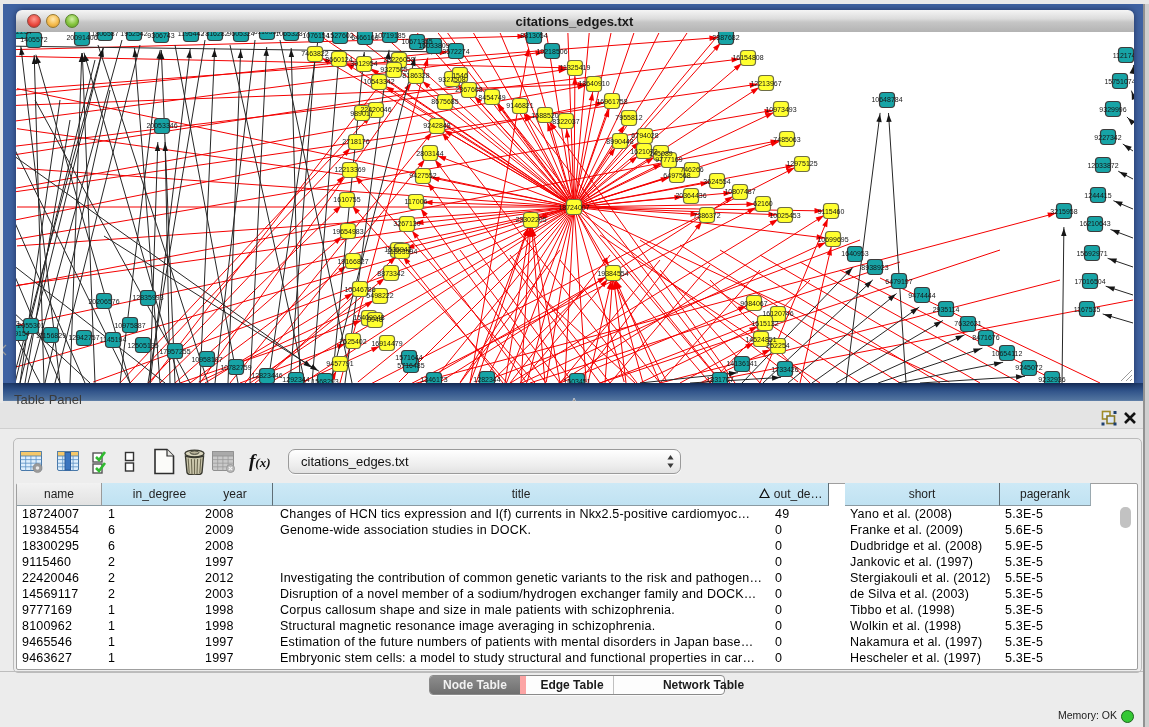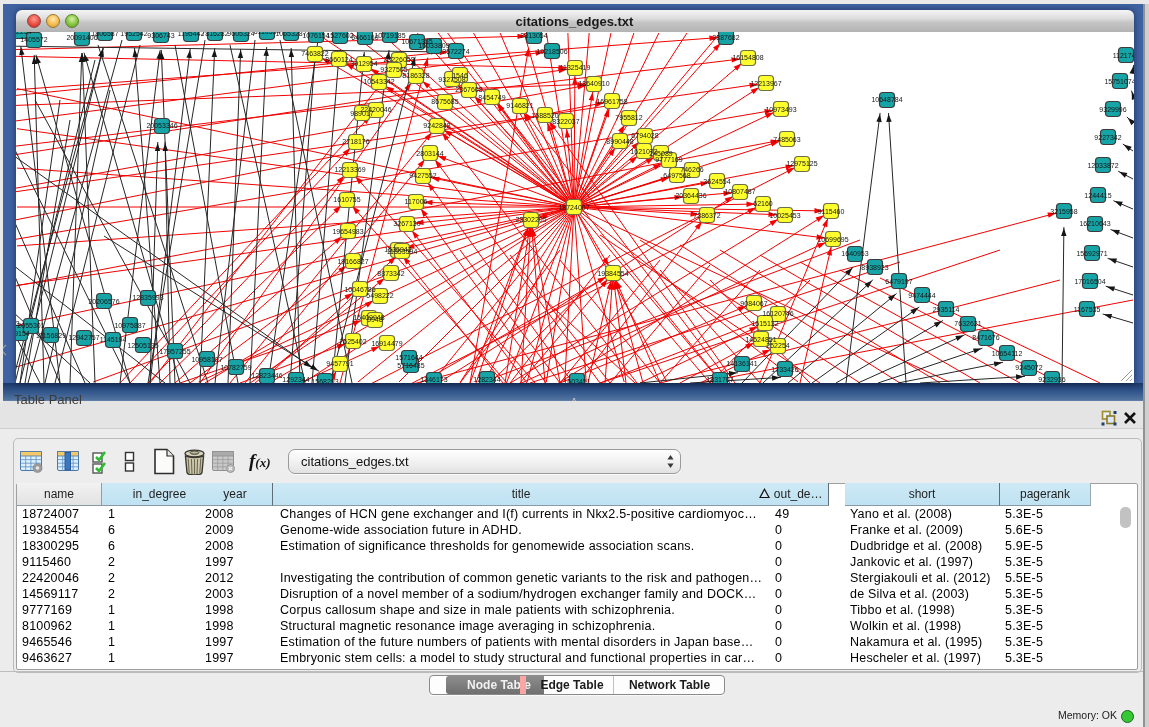--- a/index.html
+++ b/index.html
@@ -598,39 +598,38 @@
  <div class="abs hd" style="left:273px;width:497px;">title</div>
  <div class="abs hd" style="left:754px;width:75px;"><svg width="11" height="11" viewBox="0 0 11 11" style="vertical-align:-1px">
         <path d="M5.5 1.2L10 9.5H1z" fill="#cfe8f4" stroke="#111" stroke-width="1.2"></path>
       </svg> out_de…</div>
  <div class="abs hd" style="left:845px;width:155px;">short</div>
  <div class="abs hd" style="left:1000px;width:91px;border-right:1px solid #9aa9b0;">pagerank</div>
  <div class="row" style="top:506px">
       <span style="left:22px">18724007</span>
       <span style="left:108px">1</span>
       <span style="left:205px">2008</span>
-      <span style="left:280px">Changes of HCN gene exchanger and I(f) currents in Nkx2.5-positive cardiomyoc…</span>
+      <span style="left:280px">Changes of HCN tics expression and I(f) currents in Nkx2.5-positive cardiomyoc…</span>
       <span style="left:775px">49</span>
       <span style="left:850px">Yano et al. (2008)</span>
       <span style="left:1005px">5.3E-5</span>
     </div>
 <div class="row" style="top:522px">
       <span style="left:22px">19384554</span>
       <span style="left:108px">6</span>
       <span style="left:205px">2009</span>
-      <span style="left:280px">Genome-wide association future in ADHD.</span>
+      <span style="left:280px">Genome-wide association studies in DOCK.</span>
       <span style="left:775px">0</span>
       <span style="left:850px">Franke et al. (2009)</span>
       <span style="left:1005px">5.6E-5</span>
     </div>
 <div class="row" style="top:538px">
       <span style="left:22px">18300295</span>
       <span style="left:108px">6</span>
       <span style="left:205px">2008</span>
-      <span style="left:280px">Estimation of significance thresholds for genomewide association scans.</span>
       <span style="left:775px">0</span>
       <span style="left:850px">Dudbridge et al. (2008)</span>
       <span style="left:1005px">5.9E-5</span>
     </div>
 <div class="row" style="top:554px">
       <span style="left:22px">9115460</span>
       <span style="left:108px">2</span>
       <span style="left:205px">1997</span>
       <span style="left:775px">0</span>
       <span style="left:850px">Jankovic et al. (1997)</span>
@@ -671,37 +670,37 @@
       <span style="left:775px">0</span>
       <span style="left:850px">Wolkin et al. (1998)</span>
       <span style="left:1005px">5.3E-5</span>
     </div>
 <div class="row" style="top:634px">
       <span style="left:22px">9465546</span>
       <span style="left:108px">1</span>
       <span style="left:205px">1997</span>
       <span style="left:280px">Estimation of the future numbers of patients with mental disorders in Japan base…</span>
       <span style="left:775px">0</span>
-      <span style="left:850px">Nakamura et al. (1995)</span>
+      <span style="left:850px">Nakamura et al. (1997)</span>
       <span style="left:1005px">5.3E-5</span>
     </div>
 <div class="row" style="top:650px">
       <span style="left:22px">9463627</span>
       <span style="left:108px">1</span>
       <span style="left:205px">1997</span>
       <span style="left:280px">Embryonic stem cells: a model to study structural and functional properties in car…</span>
       <span style="left:775px">0</span>
       <span style="left:850px">Hescheler et al. (1997)</span>
       <span style="left:1005px">5.3E-5</span>
     </div>
  <div class="abs" id="vscroll"></div>
  <div class="abs" style="left:0px;top:671px;width:1143px;height:1px;background:#bdbdbd;"></div>
  <div class="abs" id="tabs" style="width:294px;">
-   <div class="tab" style="left:16px;width:90px;background:linear-gradient(#8d8d8d,#6f6f6f);color:#f2f2f2;border-radius:3px 0 0 3px;padding-left:8px;">Node Table</div>
+   <div class="tab" style="left:0;width:90px;background:linear-gradient(#8d8d8d,#6f6f6f);color:#f2f2f2;border-radius:3px 0 0 3px;">Node Table</div>
    <div class="tab" style="left:90px;width:92px;border-left:6px solid #fca5a5;">Edge Table</div>
-   <div class="tab" style="left:183px;width:111px;border-left:1px solid #c0c0c0;">Network Table</div>
+   <div class="tab" style="left:183px;width:111px;border-left:1px solid #c0c0c0;padding-left:34px;">Network Table</div>
  </div>
  <div class="abs" id="memtext">Memory: OK</div>
  <div class="abs" id="memdot"></div>
  <div class="abs" id="rightedge"></div>
  <div class="abs" id="topedge"></div>
  <div class="abs" id="leftedge"></div>
 </div>
 
 </body></html>

